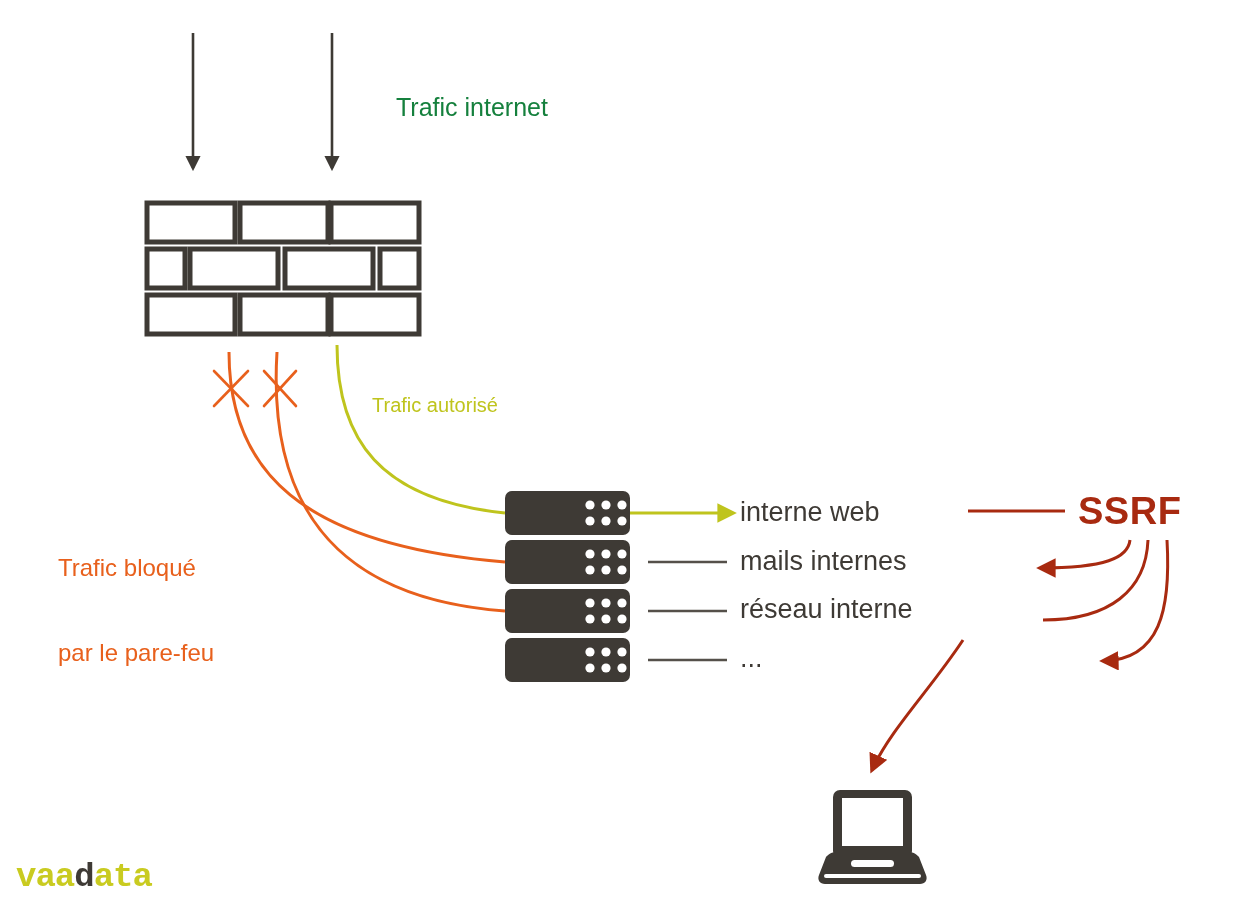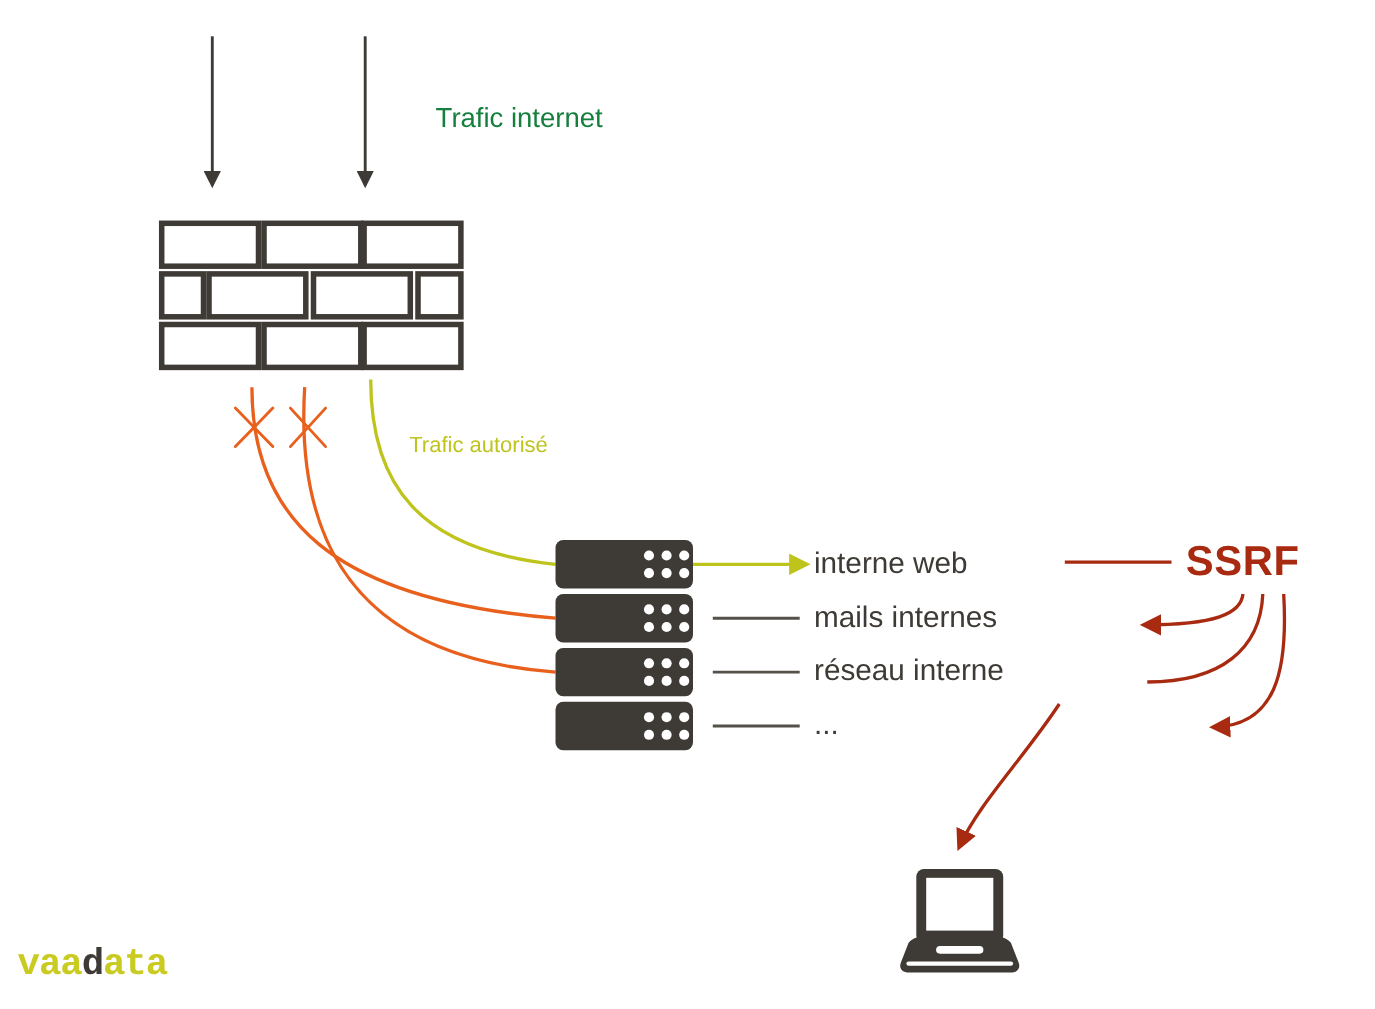--- a/index.html
+++ b/index.html
@@ -220,20 +220,24 @@
       <path d="M 826 857 C 826 857, 830 852, 836 852 L 909 852 C 915 852, 919 857, 919 857 L 926 875 C 928 880, 925 884, 920 884 L 825 884 C 820 884, 817 880, 819 875 Z"></path>
       <rect x="851" y="860" width="43" height="7" rx="3.5" fill="#ffffff"></rect>
       <rect x="824" y="874" width="97" height="4" rx="2" fill="#ffffff"></rect>
     </g>
   </svg>
 
   <div class="txt" id="label-trafic-internet">Trafic internet</div>
 
   <div class="txt" id="label-trafic-autorise">Trafic autorisé</div>
 
+  <div class="txt" id="label-trafic-bloque">
+    <div>Trafic bloqué</div>
+    <div>par le pare-feu</div>
+  </div>
 
   <div class="txt" id="label-services-web">interne web</div>
 
   <div class="txt" id="label-mails-internes">mails internes</div>
 
   <div class="txt" id="label-reseau-interne">réseau interne</div>
 
   <div class="txt" id="label-ellipsis">...</div>
 
   <div class="txt" id="label-ssrf">SSRF</div>

